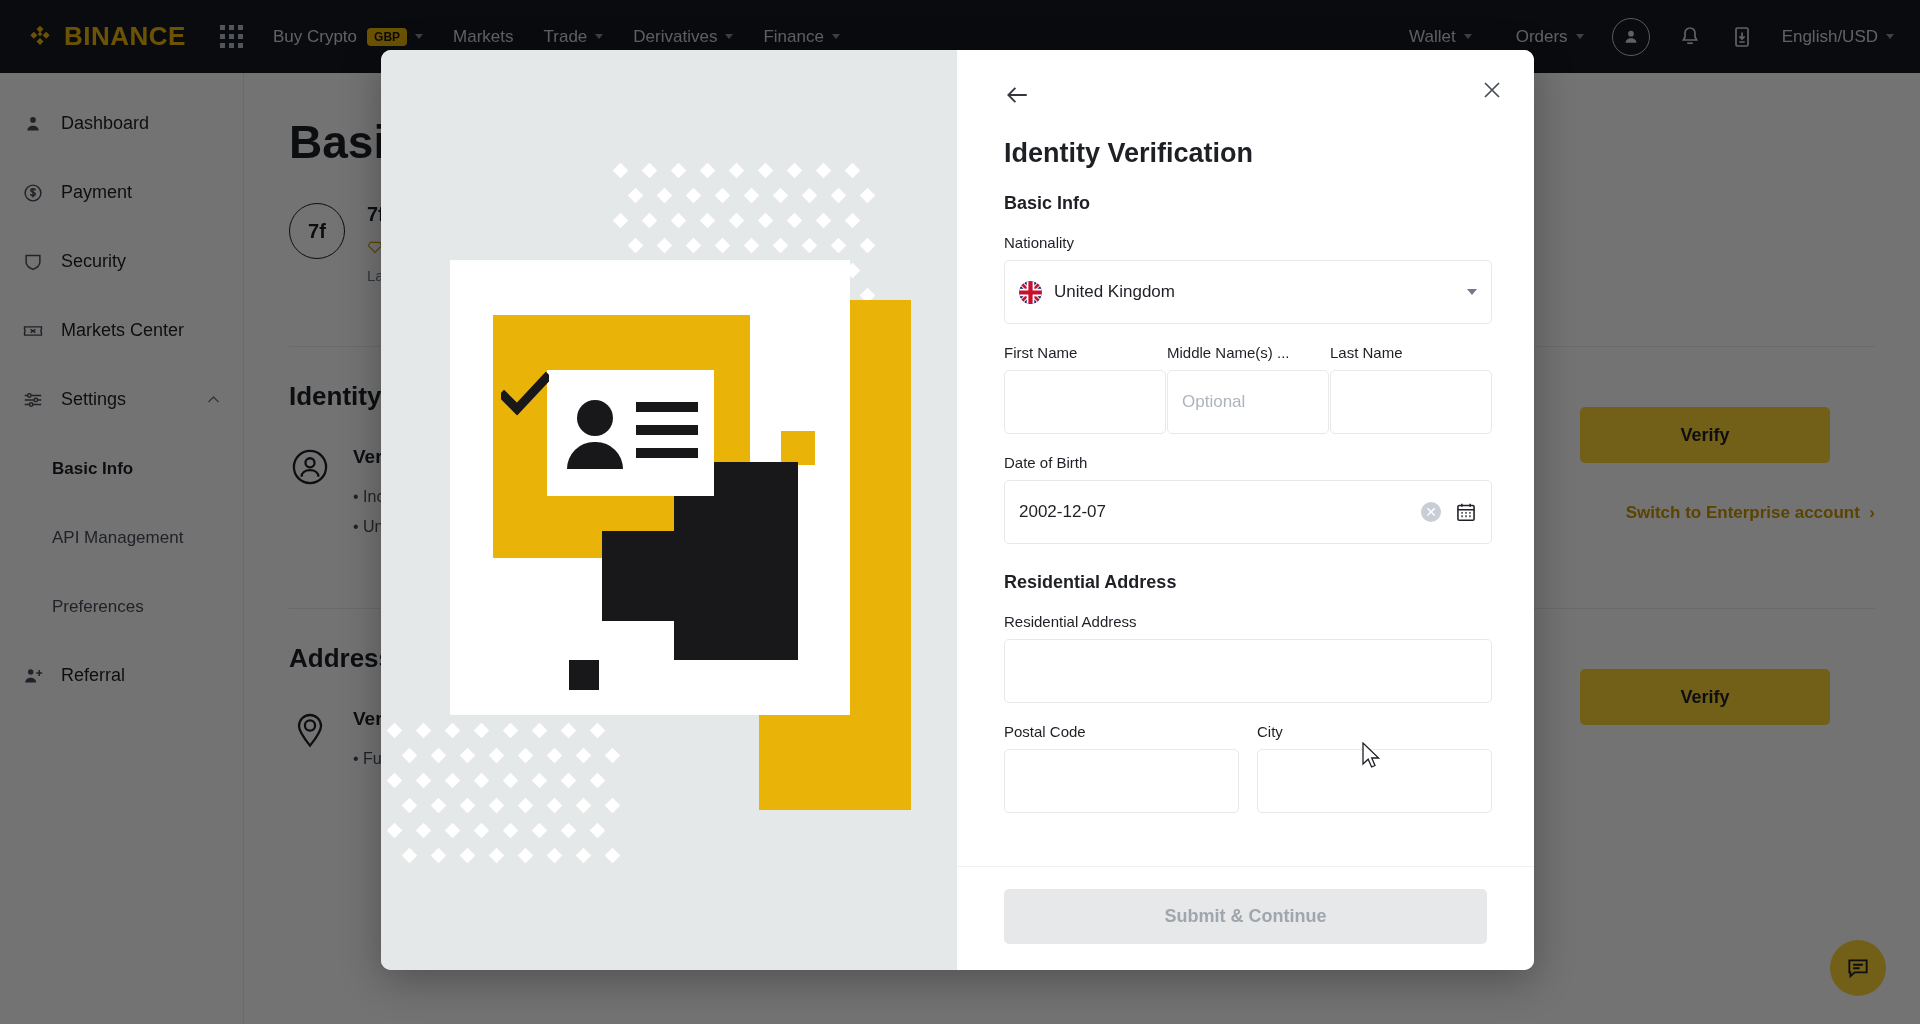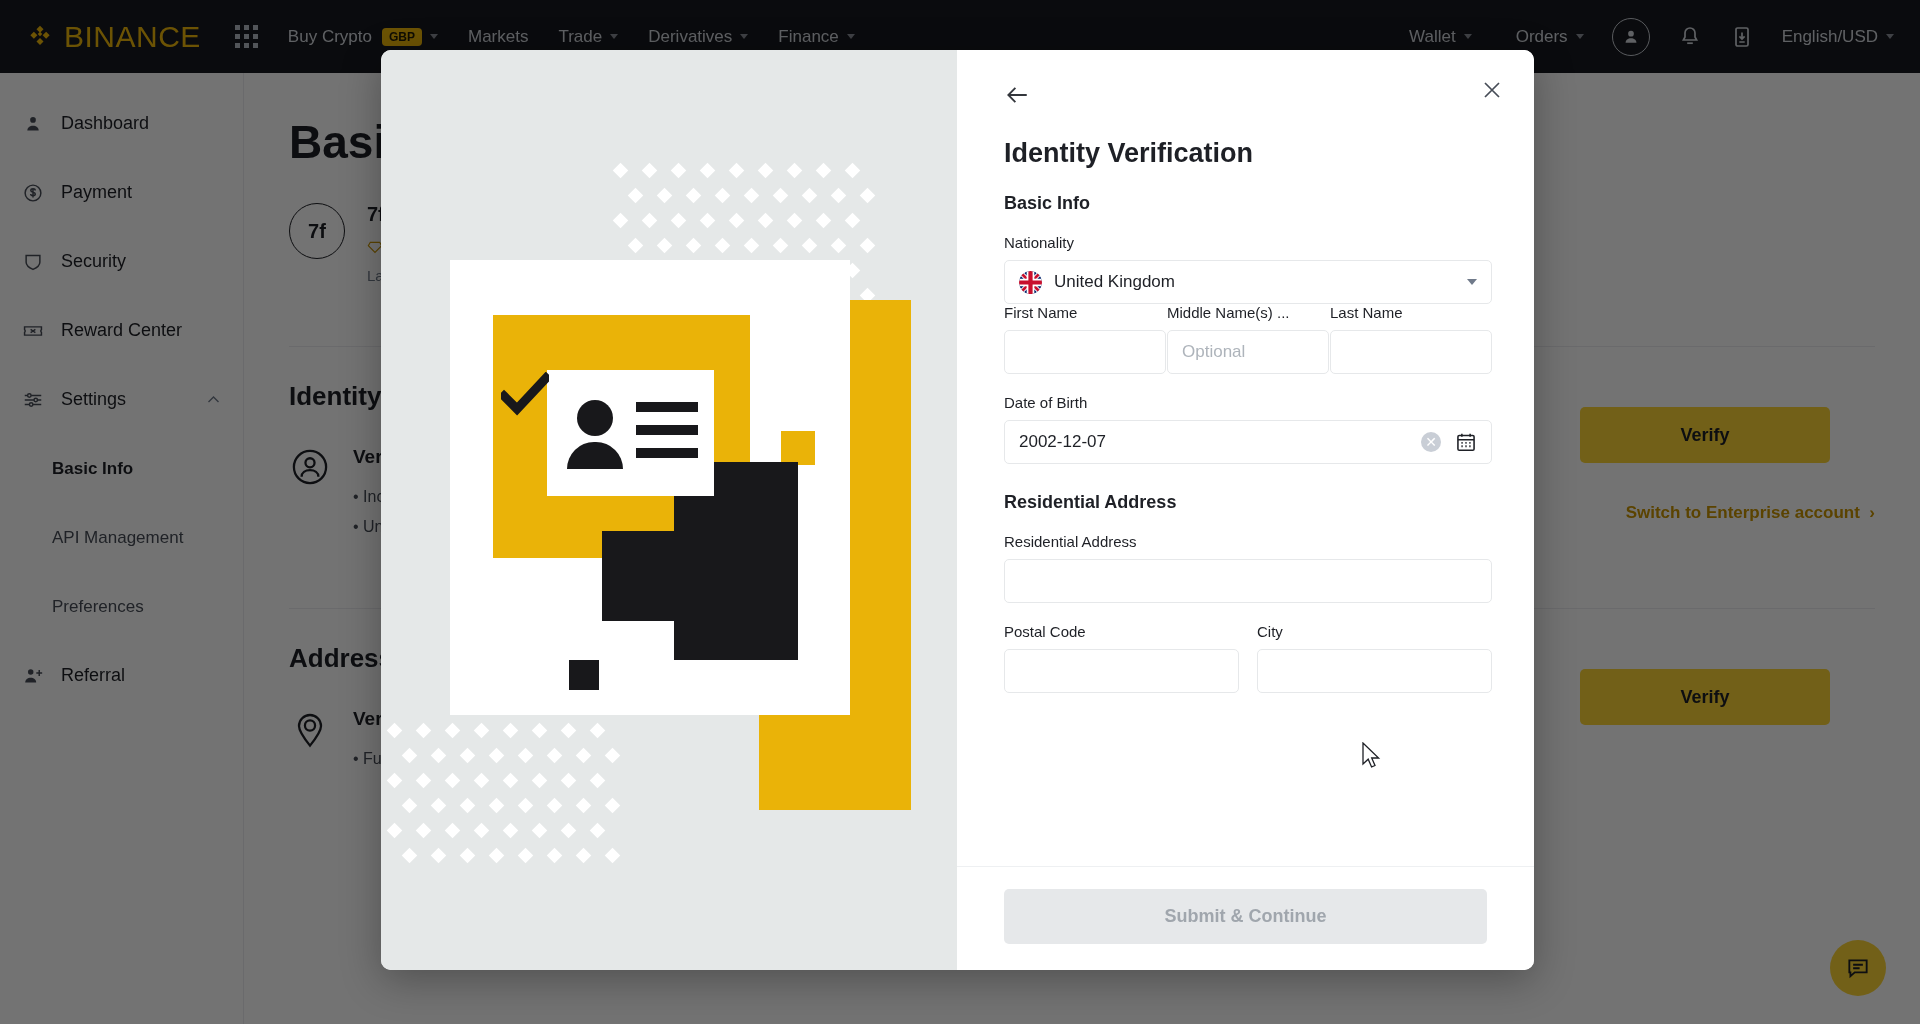--- a/index.html
+++ b/index.html
@@ -16,21 +16,21 @@
   .topnav {
     position: absolute; top: 0; left: 0; right: 0; height: 73px;
     background: #181a20;
     display: flex; align-items: center;
     padding: 0 26px;
     color: #eaecef;
     z-index: 5;
   }
   .brand { display: flex; align-items: center; gap: 10px; margin-right: 34px; }
   .brand-logo { width: 28px; height: 28px; }
-  .brand-text { font-size: 30px; font-weight: 400; letter-spacing: .5px; color: #f0b90b; }
+  .brand-text { font-size: 26px; font-weight: 700; letter-spacing: .5px; color: #f0b90b; }
 
   .grid-icon { display: grid; grid-template-columns: repeat(3, 5px); grid-gap: 4px; margin-right: 30px; }
   .grid-icon i { width: 5px; height: 5px; background: #b7bdc6; display: block; }
 
   .navitem {
     font-size: 17px; color: #d3d7dd; margin-right: 30px;
     display: flex; align-items: center; gap: 6px; cursor: pointer; white-space: nowrap;
   }
   .badge-gbp {
     background: #f0b90b; color: #231d07; font-size: 12px; font-weight: 700;
@@ -144,34 +144,34 @@
   .back-arrow { width: 26px; height: 26px; color: #33363c; cursor: pointer; margin-top: 4px; }
   .close-x {
     position: absolute; right: 30px; top: 28px; width: 24px; height: 24px; cursor: pointer; color: #474d57;
   }
   .modal-title { font-size: 27px; font-weight: 700; color: #1e2026; margin-top: 26px; }
   .sub-head { font-size: 18px; font-weight: 700; color: #1e2026; margin-top: 24px; }
   .f-label { font-size: 15px; color: #1e2026; margin-top: 20px; margin-bottom: 9px; }
   .f-label-sm { font-size: 15px; color: #1e2026; margin-bottom: 9px; white-space: nowrap; overflow: hidden; text-overflow: ellipsis; }
 
   .sel-box, .inp-box {
-    border: 1px solid #e6e8ea; border-radius: 5px; height: 44px; background: #fff;
+    border: 1px solid #e6e8ea; border-radius: 5px; height: 64px; background: #fff;
     display: flex; align-items: center; padding: 0 14px; font-size: 17px; color: #1e2026;
   }
   .sel-box { gap: 12px; cursor: pointer; }
   .sel-caret { margin-left: auto; width: 0; height: 0;
     border-left: 5px solid transparent; border-right: 5px solid transparent; border-top: 6px solid #707a8a; }
   .flag { width: 23px; height: 23px; border-radius: 50%; flex: 0 0 23px; }
   .inp-box input {
     border: none; outline: none; width: 100%; height: 100%; font-size: 17px;
     font-family: "Liberation Sans", sans-serif; color: #1e2026; background: transparent;
   }
   .inp-box input::placeholder { color: #aeb4bb; }
 
-  .row3 { display: flex; gap: 1px; }
+  .row3 { display: flex; gap: 1px; margin-top: 20px; }
   .row3 > div { flex: 1 1 0; min-width: 0; }
   .row2 { display: flex; gap: 18px; margin-top: 20px; }
   .row2 > div { flex: 1 1 0; min-width: 0; }
 
   .dob-clear {
     width: 20px; height: 20px; border-radius: 50%; background: #c9ced6; color: #fff;
     display: flex; align-items: center; justify-content: center; font-size: 14px; cursor: pointer; flex: 0 0 20px;
     line-height: 1;
   }
   .dob-cal { width: 22px; height: 22px; margin-left: 14px; color: #1e2026; cursor: pointer; flex: 0 0 22px; }
@@ -286,21 +286,21 @@
       <svg class="ic" viewBox="0 0 24 24" fill="none" stroke="currentColor" stroke-width="1.6">
         <path d="M4.5 5h15v7.2c0 3.5-3.4 6-7.5 7.8C7.9 18.2 4.5 15.7 4.5 12.2z"></path>
       </svg>
       <span>Security</span>
     </div>
     <div class="side-item">
       <svg class="ic" viewBox="0 0 24 24" fill="none" stroke="currentColor" stroke-width="1.6">
         <path d="M2.8 7.5h18.4v3a2 2 0 0 0 0 3v3H2.8v-3a2 2 0 0 0 0-3z"></path>
         <path d="M9.4 10.3l5.2 3.4M14.6 10.3l-5.2 3.4"></path>
       </svg>
-      <span>Reward Center</span>
+      <span>Markets Center</span>
     </div>
     <div class="side-item">
       <svg class="ic" viewBox="0 0 24 24" fill="none" stroke="currentColor" stroke-width="1.6">
         <path d="M3 7h18M3 12h18M3 17h18"></path>
         <circle cx="8" cy="7" r="1.9" fill="#fff"></circle>
           <circle cx="15" cy="12" r="1.9" fill="#fff"></circle>
           <circle cx="10" cy="17" r="1.9" fill="#fff"></circle>
       </svg>
       <span>Settings</span>
       <svg class="settings-caret" width="11" height="7" viewBox="0 0 11 7">

